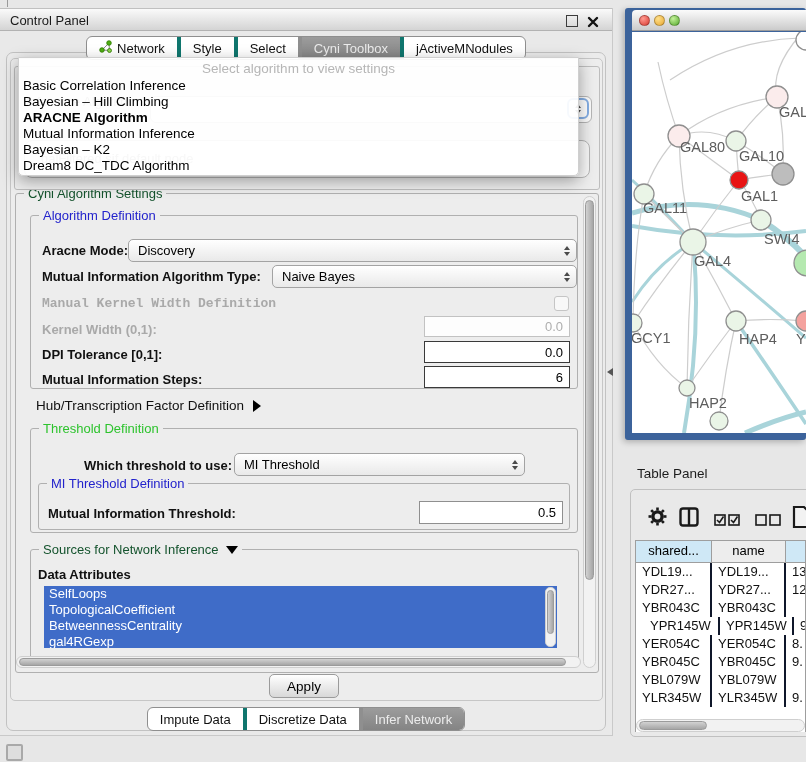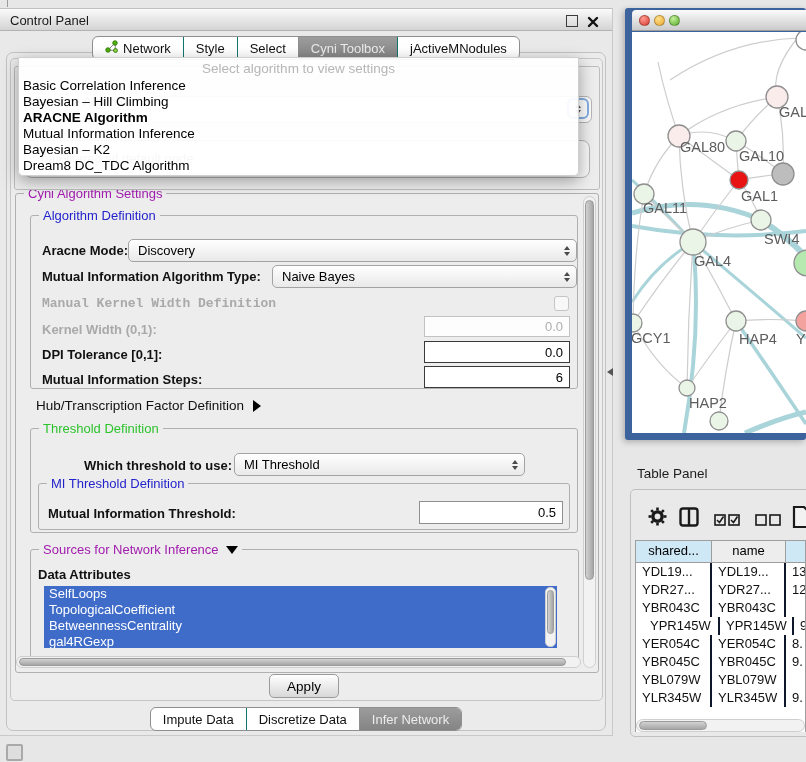--- a/index.html
+++ b/index.html
@@ -2,32 +2,32 @@
 <html><head>
 <meta charset="utf-8">
 <style>
   html,body{margin:0;padding:0;}
   body{font-family:"Liberation Sans",sans-serif;}
   #root{position:relative;width:806px;height:762px;background:#e7e7e7;overflow:hidden;font-family:"Liberation Sans",sans-serif;}
   .abs{position:absolute;}
   .lbl{position:absolute;font-size:13px;font-weight:bold;color:#111;white-space:nowrap;}
   .lbl.dis{color:#a9a9a9;}
   .grp{position:absolute;border:1px solid #b0b0b0;border-radius:3px;}
-  .grp .ttl{position:absolute;top:-8px;left:8px;background:#ededed;padding:0 4px;font-size:13px;color:#a21caf;white-space:nowrap;font-weight:normal;}
+  .grp .ttl{position:absolute;top:-8px;left:8px;background:#ededed;padding:0 4px;font-size:13px;color:#14532d;white-space:nowrap;font-weight:normal;}
   .ttl.blue{color:#2323cc;}
   .ttl.green{color:#2dc32d;}
   .combo{position:absolute;background:linear-gradient(#ffffff,#e9e9e9);border:1px solid #a3a3a3;border-radius:5px;font-size:13px;color:#000;display:flex;align-items:center;padding-left:9px;box-sizing:border-box;}
   .combo .arrows{position:absolute;right:6px;top:0;bottom:0;display:flex;flex-direction:column;justify-content:center;gap:2px;}
   .arr-up{width:0;height:0;border-left:3.5px solid transparent;border-right:3.5px solid transparent;border-bottom:4.5px solid #4a4a4a;}
   .arr-dn{width:0;height:0;border-left:3.5px solid transparent;border-right:3.5px solid transparent;border-top:4.5px solid #4a4a4a;}
   .inp{position:absolute;background:#fff;font-size:13px;color:#000;display:flex;align-items:center;justify-content:flex-end;padding:0 6px;box-sizing:border-box;border:1px solid #8f8f8f;}
   .inp.dark{border:1.5px solid #3a3a3a;}
   .inp.dis{border:1px solid #c2c2c2;color:#aeaeae;background:#fdfdfd;}
   .tabgroup{display:inline-flex;border:1px solid #8f8f8f;border-radius:6px;overflow:hidden;background:#fff;height:22px;}
-  .tabgroup .seg{display:flex;align-items:center;gap:5px;padding:0 12px;font-size:13px;color:#111;border-left:1px solid #0f766e;cursor:default;}
+  .tabgroup .seg{display:flex;align-items:center;gap:5px;padding:0 12px;font-size:13px;color:#111;border-left:4px solid #0f766e;cursor:default;}
   .tabgroup .seg:first-child{border-left:none;}
   .tabgroup .seg.sel{background:linear-gradient(#9c9c9c,#848484);color:#ececec;border-left-color:#8f8f8f;}
   .tabrow{position:absolute;left:0;width:612px;display:flex;justify-content:center;}
   .scroll-track{position:absolute;background:#f2f2f2;border:1px solid #cfcfcf;border-radius:7px;box-sizing:border-box;}
   .scroll-thumb-v{position:absolute;left:1px;right:1px;background:linear-gradient(90deg,#d2d2d2,#a6a6a6);border:1px solid #9b9b9b;border-radius:6px;}
   .scroll-thumb-h{position:absolute;top:1px;bottom:1px;background:linear-gradient(#d2d2d2,#a6a6a6);border:1px solid #9b9b9b;border-radius:6px;}
   .popup{position:absolute;left:18px;top:57px;width:559px;height:117px;background:rgba(255,255,255,0.93);border:1px solid #cfcfcf;box-shadow:0 5px 16px rgba(0,0,0,0.35);z-index:6;border-radius:0 0 5px 5px;}
   .popup .ph{height:18px;line-height:18px;text-align:center;color:#b6b6b6;font-size:13.5px;margin-top:2px;}
   .popup .it{height:16px;line-height:16px;padding-left:4px;font-size:13.5px;color:#000;white-space:nowrap;}
   .popup .it.sel{font-weight:bold;}

